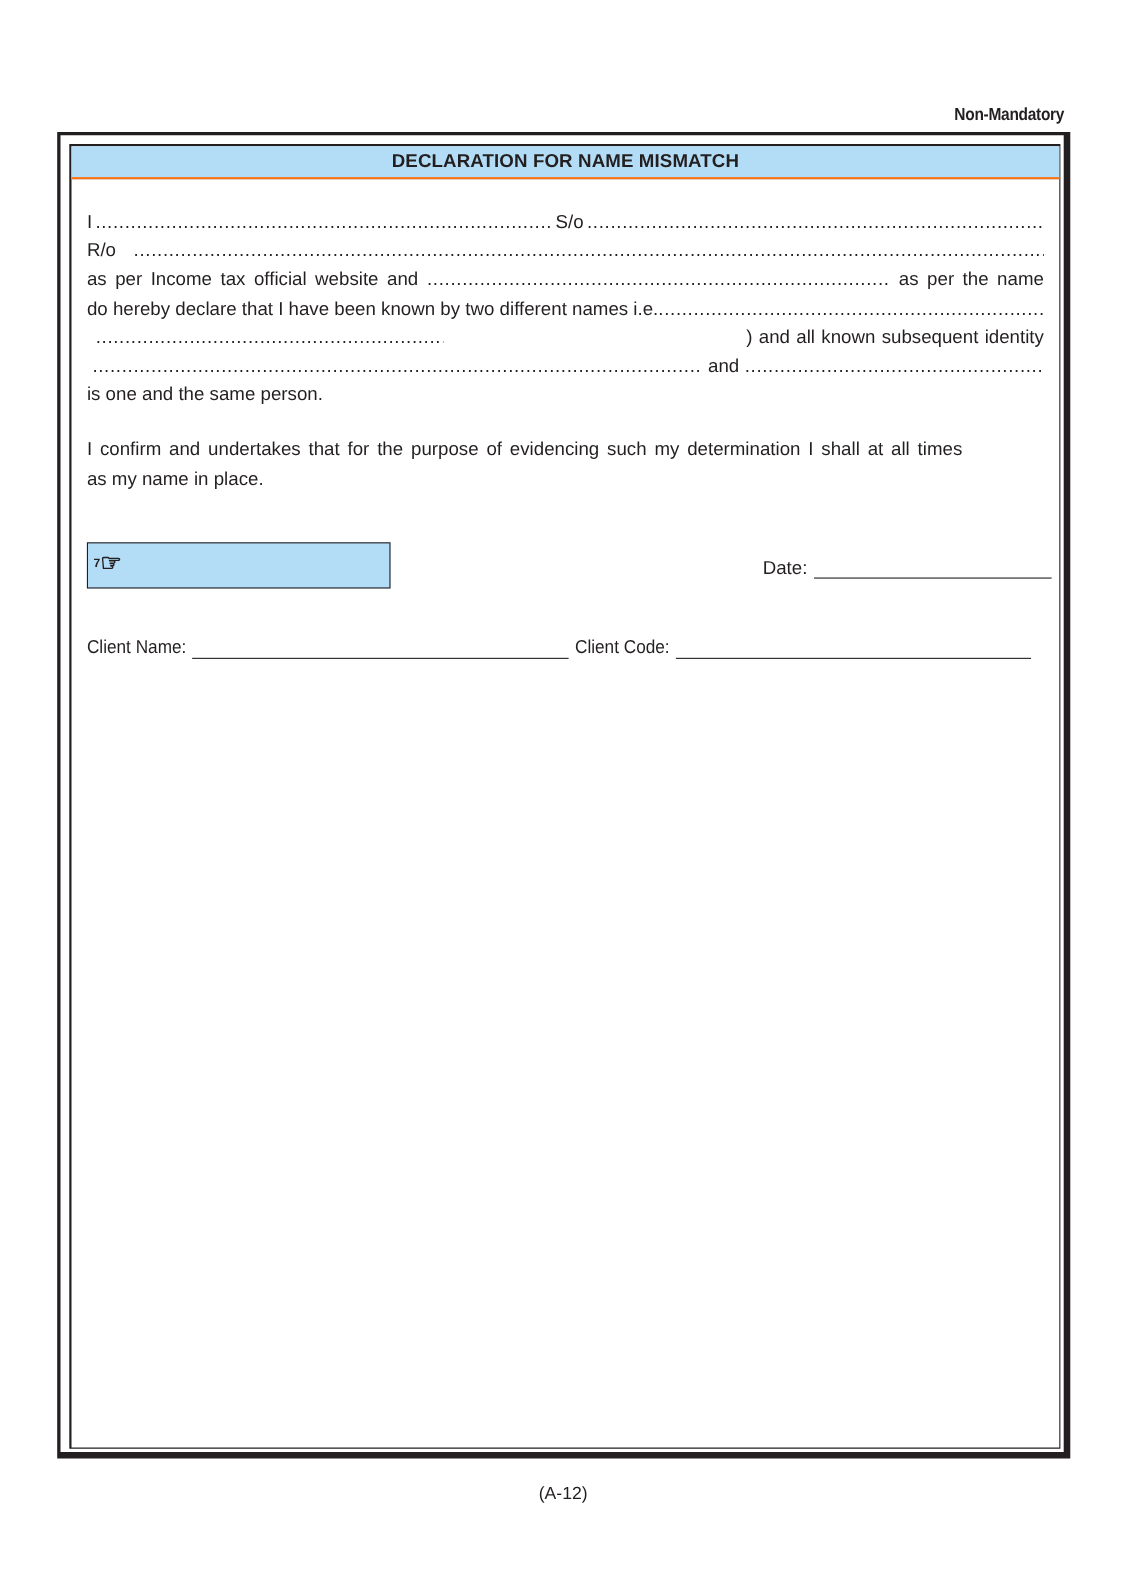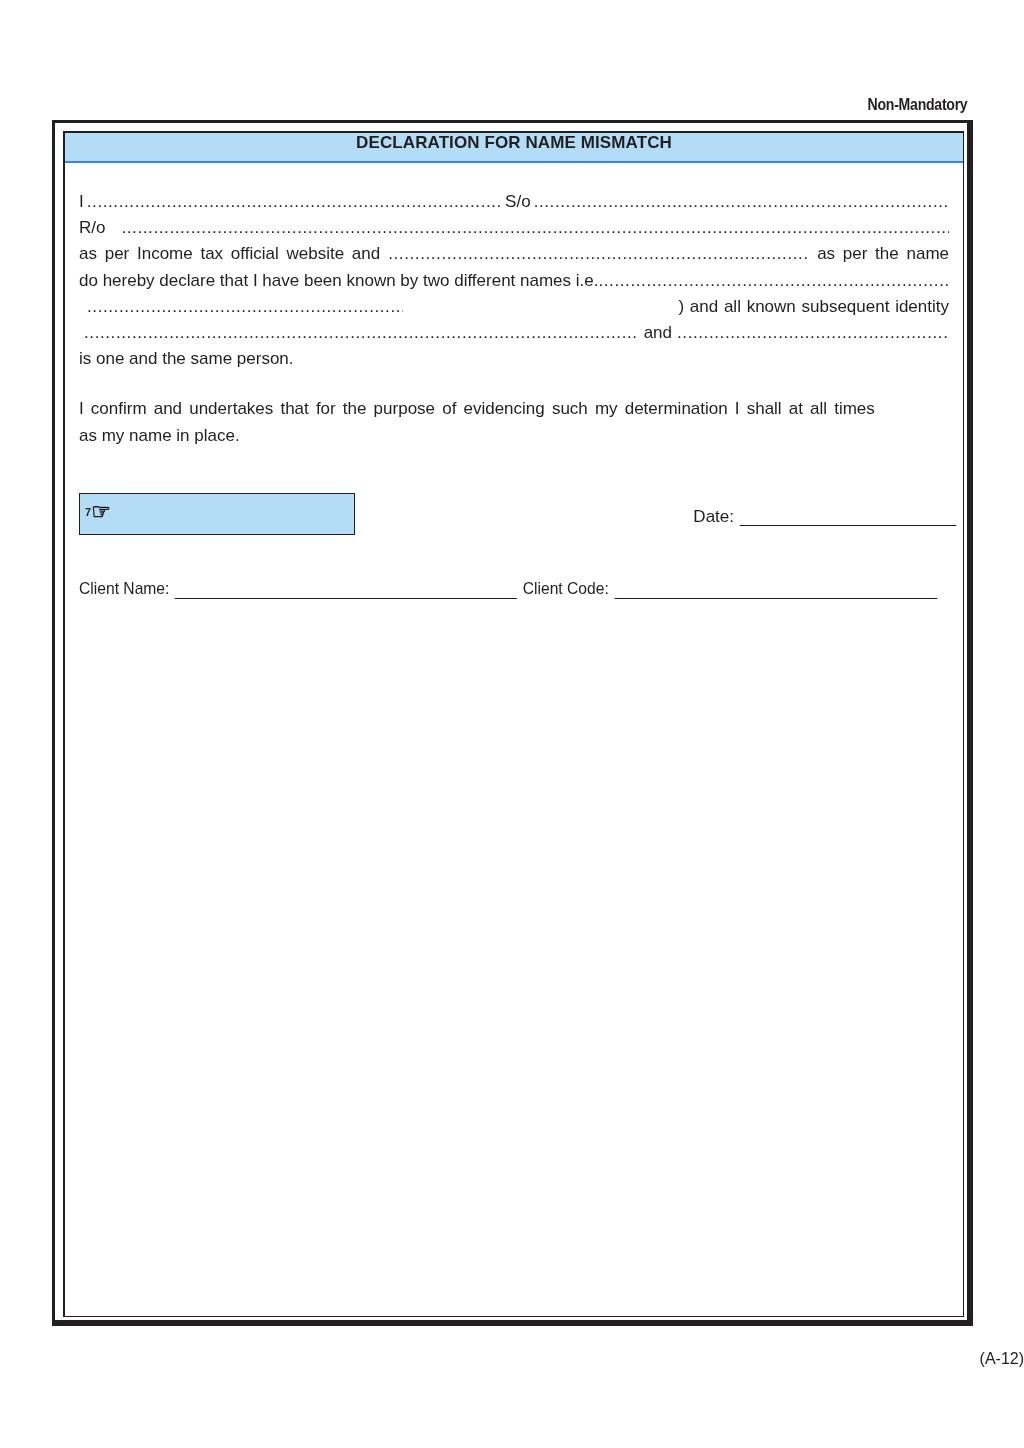--- a/index.html
+++ b/index.html
@@ -1,33 +1,33 @@
 <!DOCTYPE html>
 <html><head>
   <meta charset="utf-8">
   <style>
     html, body { margin: 0; padding: 0; background: #ffffff; }
     body { width: 1024px; height: 1448px; position: relative; font-family: "Liberation Sans", sans-serif; color: #231f20; }
     .top-tag { position: absolute; right: 57px; top: 96px; font-size: 16px; font-weight: bold; letter-spacing: -0.3px; transform: scaleX(0.88); transform-origin: right center; }
     .outer-frame { position: absolute; left: 52px; top: 120px; width: 912px; height: 1197px; border: 3px solid #231f20; border-right-width: 6px; border-bottom-width: 6px; box-sizing: content-box; }
     .inner-frame { position: absolute; left: 8px; top: 8px; right: 3px; bottom: 3px; border: 2px solid #231f20; border-right-width: 1px; border-bottom-width: 1px; }
-    .header { position: absolute; left: 0; right: 0; top: 0; height: 28px; background: #b3ddf6; border-bottom: 2px solid #3b82f6; display: flex; align-items: flex-start; justify-content: center; }
+    .header { position: absolute; left: 0; right: 0; top: 0; height: 28px; background: #b3ddf6; border-bottom: 2px solid #f97316; display: flex; align-items: center; justify-content: center; }
     .header span { font-weight: bold; font-size: 17px; letter-spacing: 0.1px; }
     .body-text { position: absolute; left: 14px; right: 14px; top: 56px; font-size: 17px; line-height: 26.2px; }
     .line { display: flex; justify-content: space-between; white-space: nowrap; overflow: hidden; }
     .line .dots { flex: 1; overflow: hidden; white-space: nowrap; letter-spacing: 0.6px; margin: 0 3px; }
     .line .dots::before { content: "......................................................................................................................................................................................................................................................................................"; }
     .para2 { margin-top: 24px; }
     .sign-box { position: absolute; left: 14px; top: 360px; width: 274px; height: 40px; background: #b3ddf6; border: 1px solid #231f20; }
     .sign-box .mark { position: absolute; left: 5px; top: 8px; font-size: 11px; font-weight: bold; display: flex; align-items: center; }
     .sign-box .hand { font-size: 22px; line-height: 20px; margin-left: 0px; }
     .date-row { position: absolute; right: 7px; top: 374px; font-size: 17px; display: flex; align-items: center; }
     .underline { display: inline-block; border-bottom: 1px solid #231f20; height: 16px; margin-left: 6px; }
     .client-row { position: absolute; left: 14px; right: 7px; top: 446px; font-size: 17px; display: flex; align-items: flex-end; transform: scaleX(0.92); transform-origin: left center; width: 965px; }
-    .page-num { position: absolute; left: 0; right: 0; top: 1350px; text-align: right; font-size: 16px; }
+    .page-num { position: absolute; left: 0; right: 0; top: 1350px; text-align: center; font-size: 16px; }
   </style>
 </head>
 <body>
 
 <div class="top-tag">Non-Mandatory</div>
 
 <div class="outer-frame">
   <div class="inner-frame">
 
     <div class="header">

